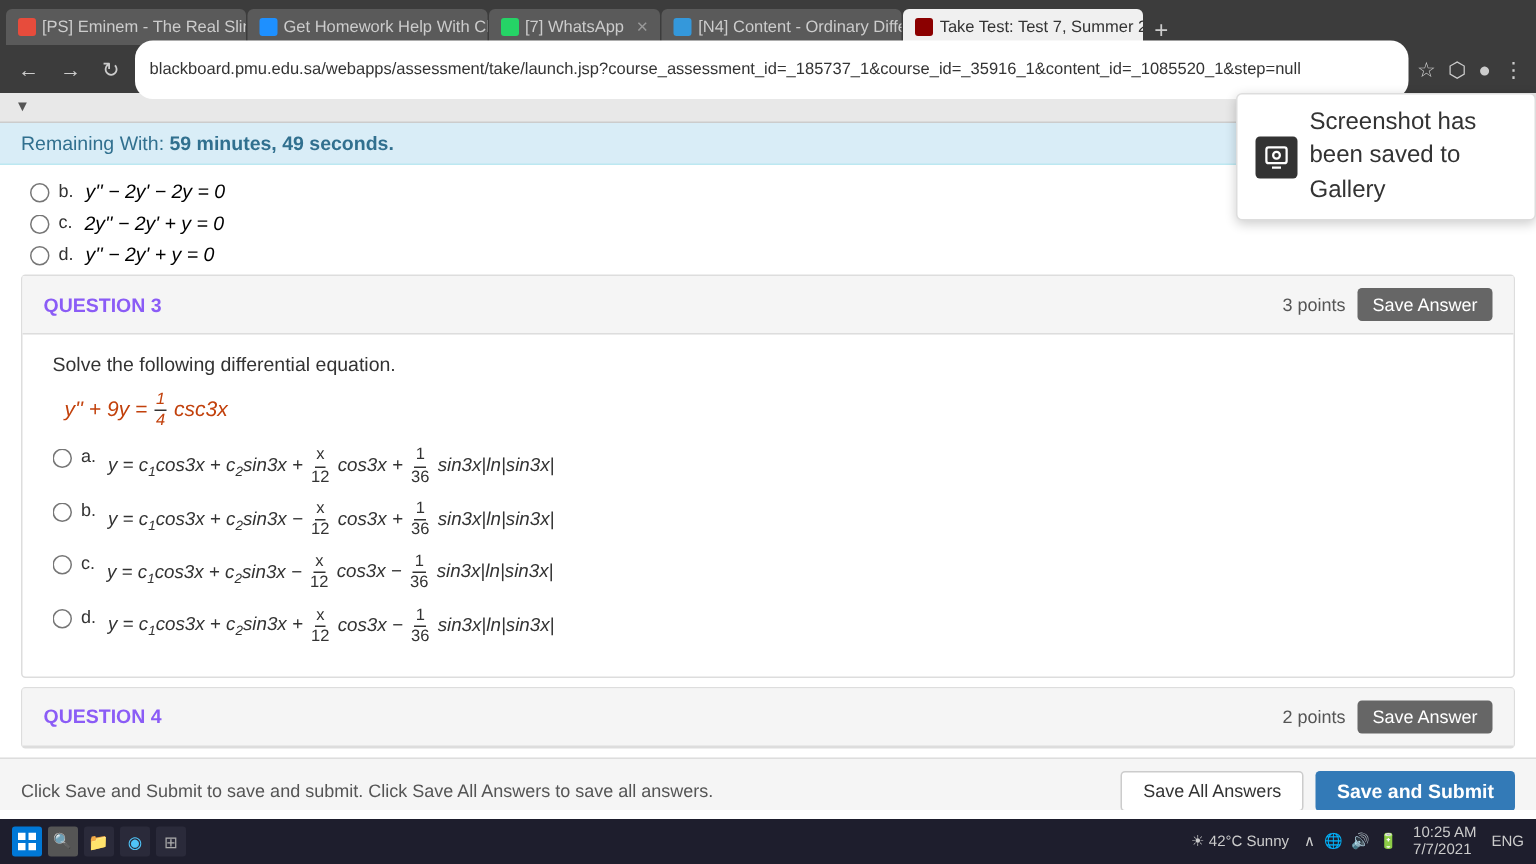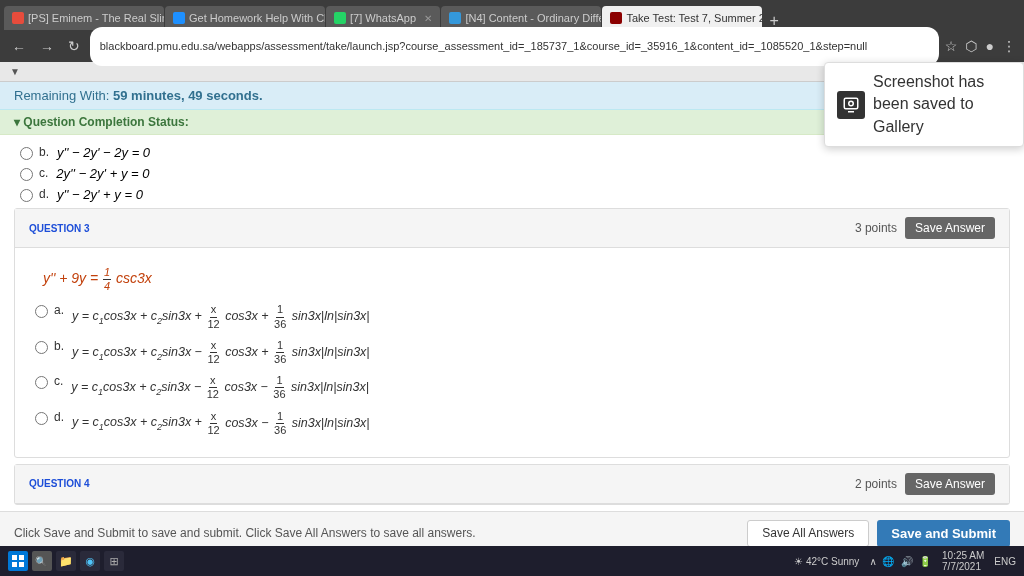--- a/index.html
+++ b/index.html
@@ -40,21 +40,21 @@
     .content-area { padding: 0; overflow-y: auto; height: 430px; background: #fff; }
 
     
     .options-top { padding: 10px 20px 0 20px; }
     .option-item { display: flex; align-items: flex-start; margin-bottom: 6px; font-size: 13px; gap: 6px; }
     .option-item input[type=radio] { margin-top: 2px; flex-shrink: 0; }
 
     
     .question-block { border: 1px solid #ddd; margin: 6px 14px; border-radius: 3px; }
     .question-header { display: flex; align-items: center; justify-content: space-between; padding: 8px 14px; background: #f5f5f5; border-bottom: 1px solid #ddd; }
-    .question-title { font-weight: bold; font-size: 10px; color: #1d4ed8; }
+    .question-title { font-weight: bold; font-size: 13px; color: #8b5cf6; }
     .question-meta { display: flex; align-items: center; gap: 8px; }
     .points-badge { font-size: 12px; color: #555; }
     .save-answer-btn { background: #666; color: #fff; border: none; padding: 4px 10px; border-radius: 3px; font-size: 12px; cursor: pointer; }
 
     .question-body { padding: 12px 20px; }
     .question-text { font-size: 13px; color: #333; margin-bottom: 10px; }
     .equation { font-style: italic; margin: 6px 0 10px 8px; font-size: 14px; color: #c2410c; }
 
     .option-row { display: flex; align-items: flex-start; margin-bottom: 8px; gap: 6px; }
     .option-radio { margin-top: 2px; cursor: pointer; }
@@ -143,24 +143,20 @@
 
   <div class="toolbar">
     <span class="dropdown-arrow">▼</span>
   </div>
 
   <div class="timer-bar">
     <span>Remaining With:</span>
     <strong>59 minutes, 49 seconds.</strong>
   </div>
 
-  <div class="question-status">
-    <span>▾ </span>
-    <span>Question Completion Status:</span>
-  </div>
 
   <div class="content-area">
 
     <div class="options-top">
       <div class="option-item">
         <input type="radio" name="q2" style="">
         <span class="option-letter">b.</span>
         <span style="font-style:italic;">y'' − 2y' − 2y = 0</span>
       </div>
       <div class="option-item">
@@ -177,20 +173,21 @@
 
     <div class="question-block">
       <div class="question-header">
         <span class="question-title">QUESTION 3</span>
         <div class="question-meta">
           <span class="points-badge">3 points</span>
           <button class="save-answer-btn">Save Answer</button>
         </div>
       </div>
       <div class="question-body">
+        <p class="question-text">Solve the following differential equation.</p>
         <div class="equation">
           <em>y'' + 9y = </em>
           <span class="frac">
             <span class="num">1</span>
             <span class="den">4</span>
           </span>
           <em>csc3x</em>
         </div>
 
         <div class="option-row">

